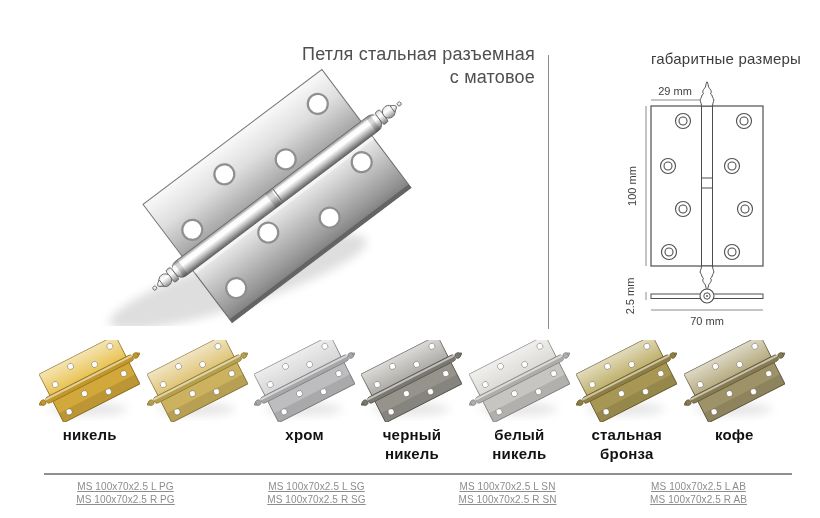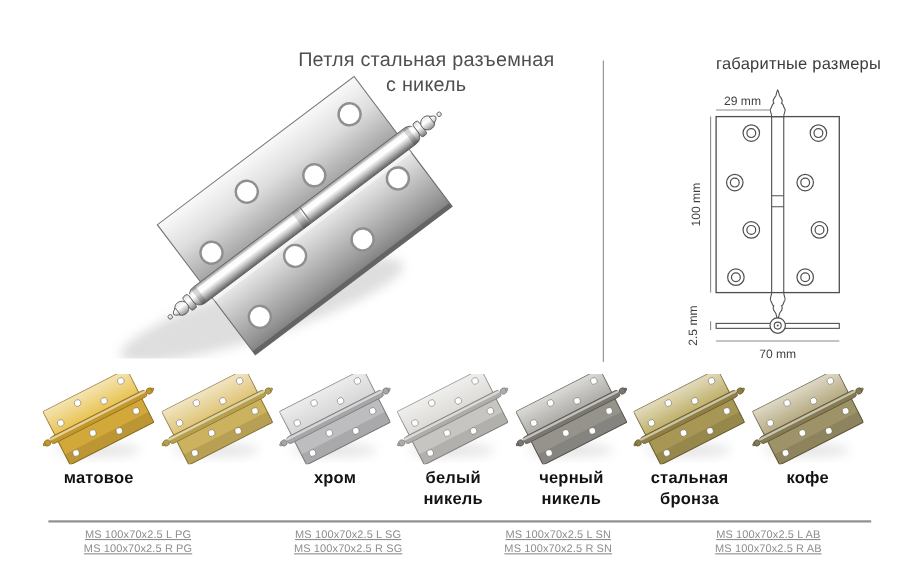--- a/index.html
+++ b/index.html
@@ -1,20 +1,20 @@
 <!DOCTYPE html>
 <html><head>
 <meta charset="utf-8">
 <style>
   html,body{margin:0;padding:0;background:#ffffff;}
   .page{position:relative;width:820px;height:518px;background:#ffffff;overflow:hidden;
         font-family:"Liberation Sans",sans-serif;}
 
   
-  .title{position:absolute;left:240px;top:43px;width:295px;text-align:center;
+  .title{position:absolute;left:240px;top:43px;width:295px;text-align:right;
          font-size:18px;line-height:23px;color:#4f4f4f;letter-spacing:.2px;}
 
   
   .vdivider{position:absolute;left:548px;top:55px;width:1px;height:274px;background:#8c8c8c;}
 
   
   .dimtitle{position:absolute;left:612px;top:50px;width:228px;text-align:center;
             font-size:15px;color:#3d3d3d;letter-spacing:.2px;}
   .diagram{position:absolute;left:598px;top:78px;width:224px;height:262px;}
   .diagram text{font-family:"Liberation Sans",sans-serif;font-size:11px;fill:#3f3f3f;}
@@ -96,21 +96,21 @@
         </g>
       </g>
     </g>
   </defs>
 </svg>
 
 <div class="page">
 
   <div class="title">
     <div>Петля стальная разъемная</div>
-    <div>с никель</div>
+    <div>с матовое</div>
   </div>
 
   <div class="vdivider"></div>
 
   <svg class="photo" viewBox="0 0 345 272" aria-hidden="true">
     <ellipse cx="150" cy="228" rx="135" ry="24" fill="rgba(0,0,0,0.13)" filter="url(#soft)" transform="rotate(-18 150 228)"></ellipse>
     <g transform="translate(189,142) rotate(-37)">
 
       <rect x="-112" y="-74" width="224" height="67" fill="url(#gLeafU)" stroke="#777777" stroke-width="1"></rect>
       <rect x="-112" y="7" width="224" height="67" fill="url(#gLeafL)" stroke="#6d6d6d" stroke-width="1"></rect>
@@ -208,44 +208,44 @@
     <text x="38" y="108" text-anchor="middle" transform="rotate(-90 38 108)">100 mm</text>
     <text x="36" y="218" text-anchor="middle" transform="rotate(-90 36 218)">2.5 mm</text>
     <text x="109" y="247" text-anchor="middle">70 mm</text>
   </svg>
 
   <div class="variants">
     <div class="variant" style="--leaf:#e8c352;--leaf2:#d2a83a;--pin:#c2972b;--edge:#8f7020">
       <svg class="thumb" viewBox="0 0 104 82">
           <use href="#hinge-thumb" xlink:href="#hinge-thumb"></use>
         </svg>
-      <div class="vlabel">матовое</div>
+      <div class="vlabel">никель</div>
     </div>
     <div class="variant" style="--leaf:#dfc477;--leaf2:#ccb25e;--pin:#b7a04c;--edge:#8a783a">
       <svg class="thumb" viewBox="0 0 104 82">
           <use href="#hinge-thumb" xlink:href="#hinge-thumb"></use>
         </svg>
     </div>
     <div class="variant" style="--leaf:#d6d6d6;--leaf2:#bdbdbf;--pin:#a6a6a8;--edge:#7e7e81">
       <svg class="thumb" viewBox="0 0 104 82">
           <use href="#hinge-thumb" xlink:href="#hinge-thumb"></use>
         </svg>
       <div class="vlabel">хром</div>
     </div>
+    <div class="variant" style="--leaf:#aeaca7;--leaf2:#96938d;--pin:#7b7872;--edge:#57554f">
+      <svg class="thumb" viewBox="0 0 104 82">
+          <use href="#hinge-thumb" xlink:href="#hinge-thumb"></use>
+        </svg>
+      <div class="vlabel">черный никель</div>
+    </div>
     <div class="variant" style="--leaf:#dcdbd7;--leaf2:#c6c5c1;--pin:#aeadab;--edge:#868581">
       <svg class="thumb" viewBox="0 0 104 82">
           <use href="#hinge-thumb" xlink:href="#hinge-thumb"></use>
         </svg>
       <div class="vlabel">белый никель</div>
-    </div>
-    <div class="variant" style="--leaf:#aeaca7;--leaf2:#96938d;--pin:#7b7872;--edge:#57554f">
-      <svg class="thumb" viewBox="0 0 104 82">
-          <use href="#hinge-thumb" xlink:href="#hinge-thumb"></use>
-        </svg>
-      <div class="vlabel">черный никель</div>
     </div>
     <div class="variant" style="--leaf:#bfb06b;--leaf2:#a89754;--pin:#8f7f42;--edge:#6b5e30">
       <svg class="thumb" viewBox="0 0 104 82">
           <use href="#hinge-thumb" xlink:href="#hinge-thumb"></use>
         </svg>
       <div class="vlabel">стальная бронза</div>
     </div>
     <div class="variant" style="--leaf:#b5aa80;--leaf2:#9d9268;--pin:#857a52;--edge:#5f573a">
       <svg class="thumb" viewBox="0 0 104 82">
           <use href="#hinge-thumb" xlink:href="#hinge-thumb"></use>

